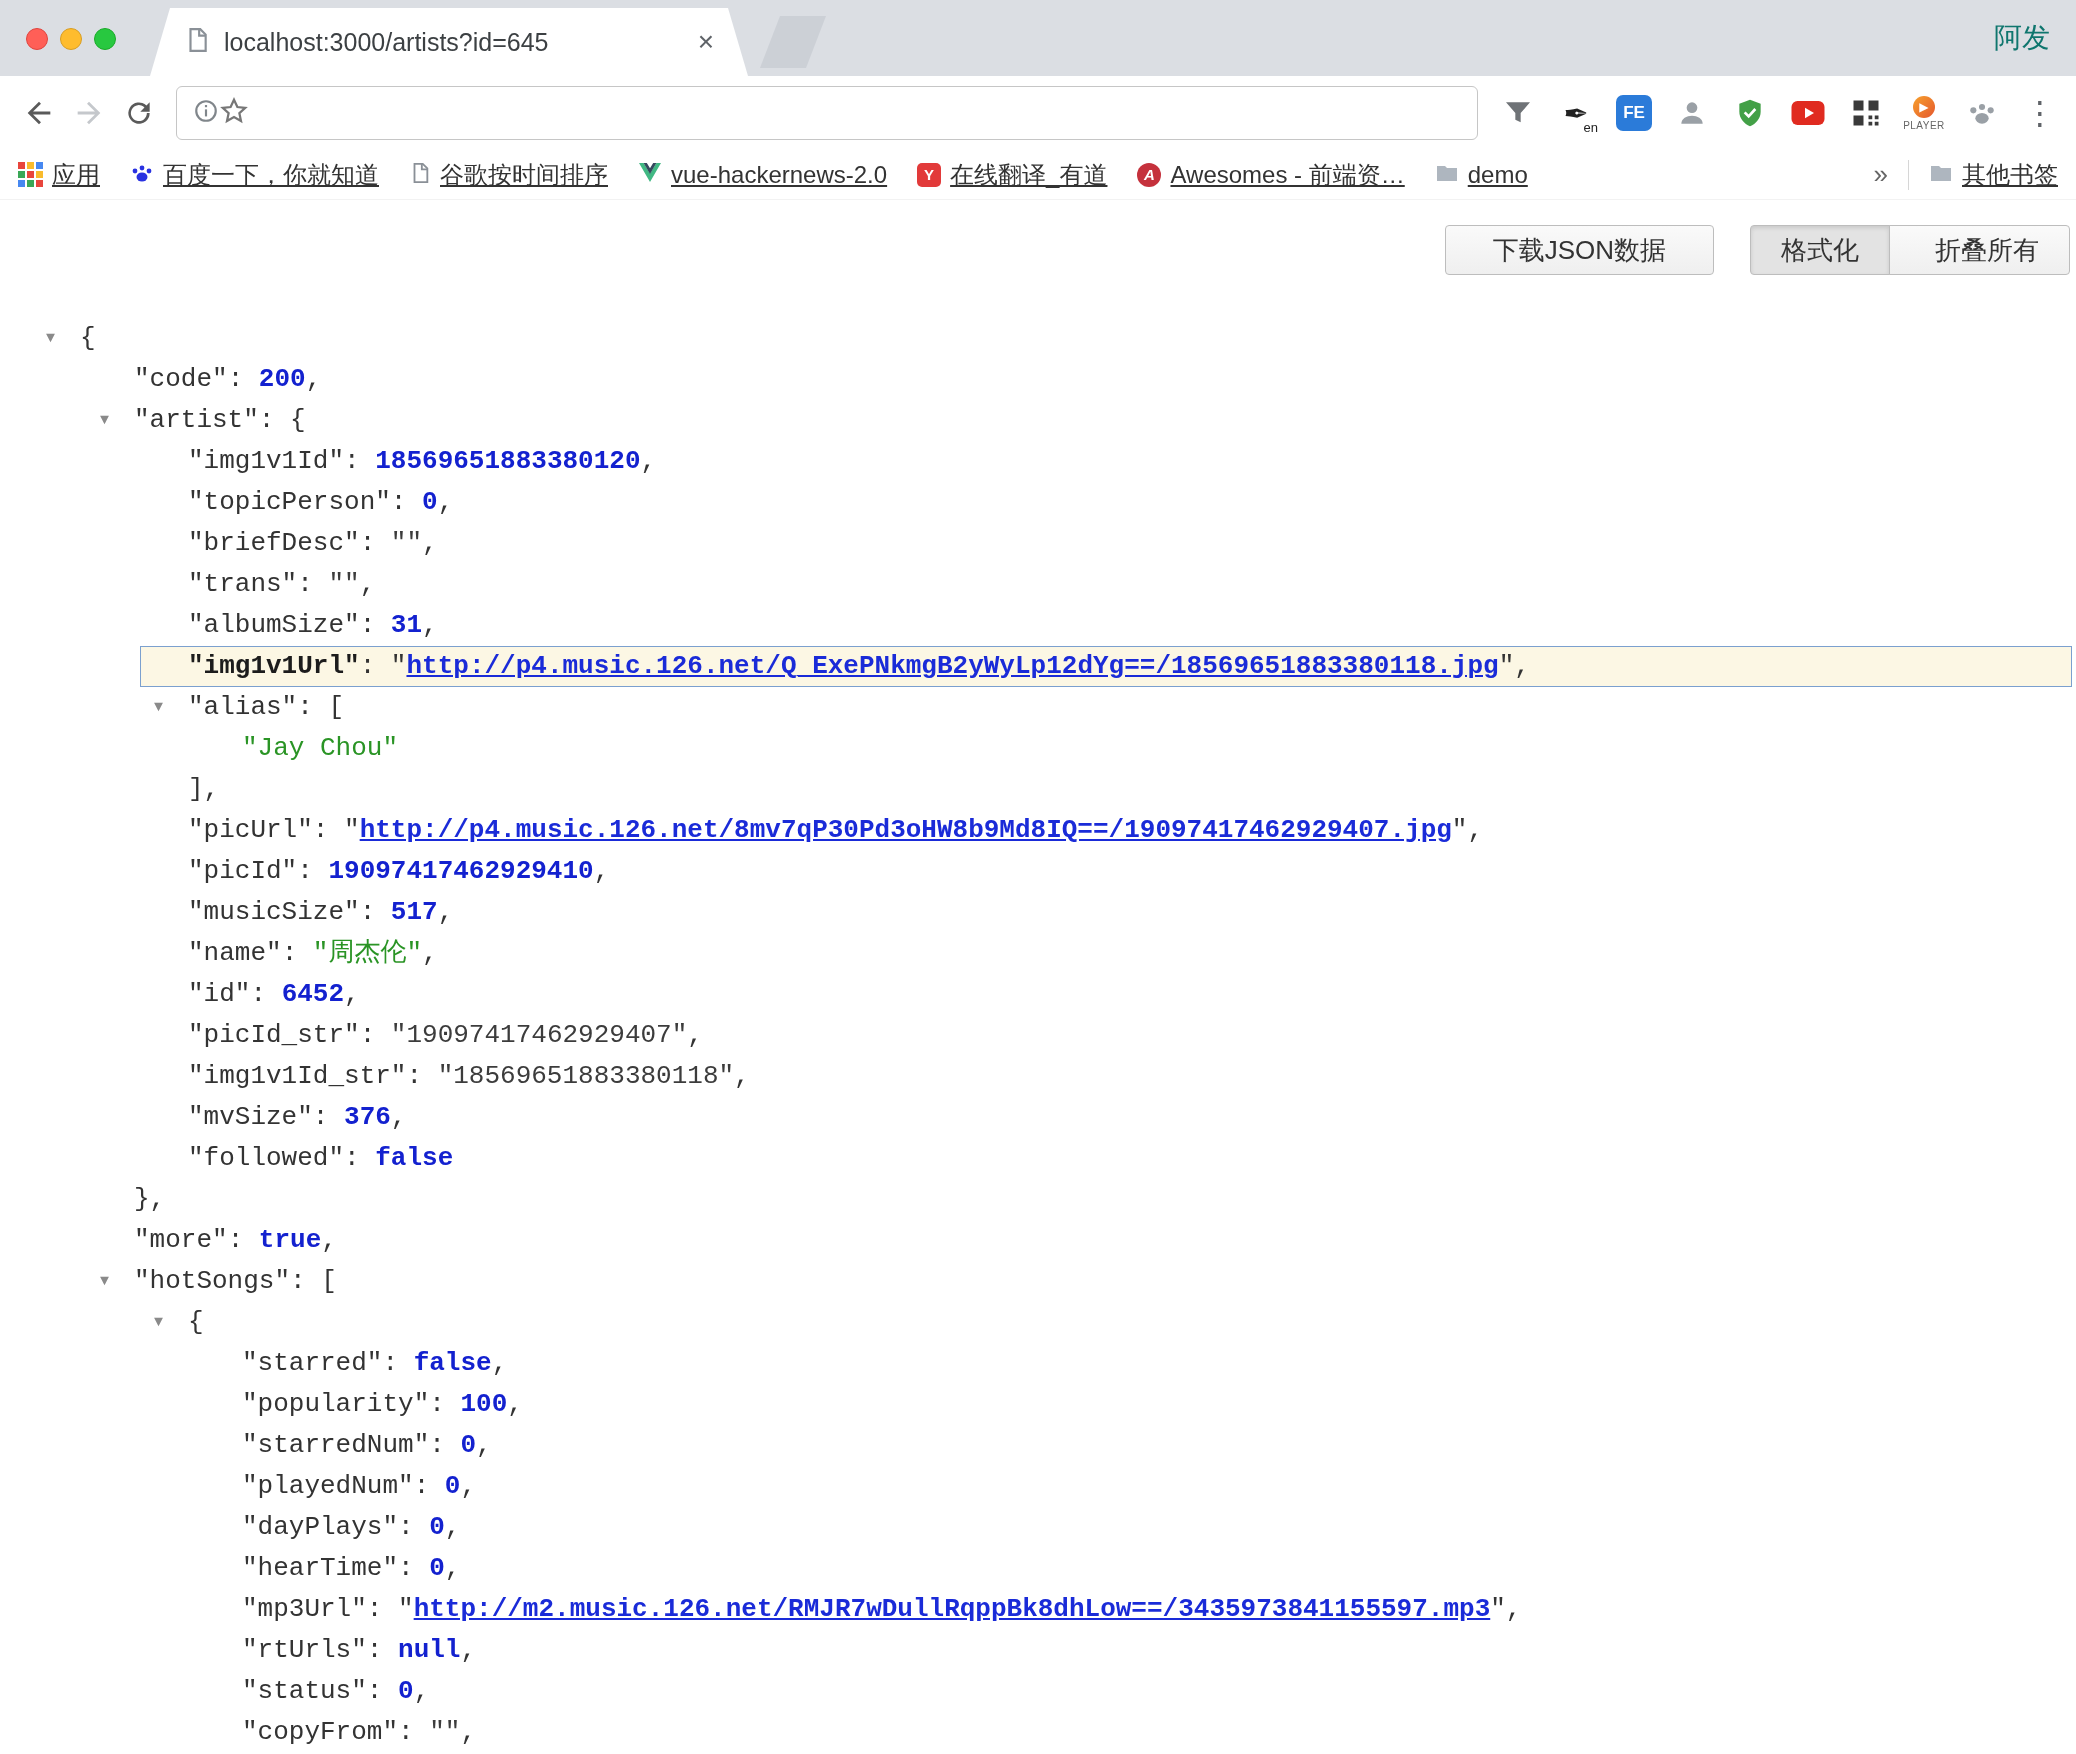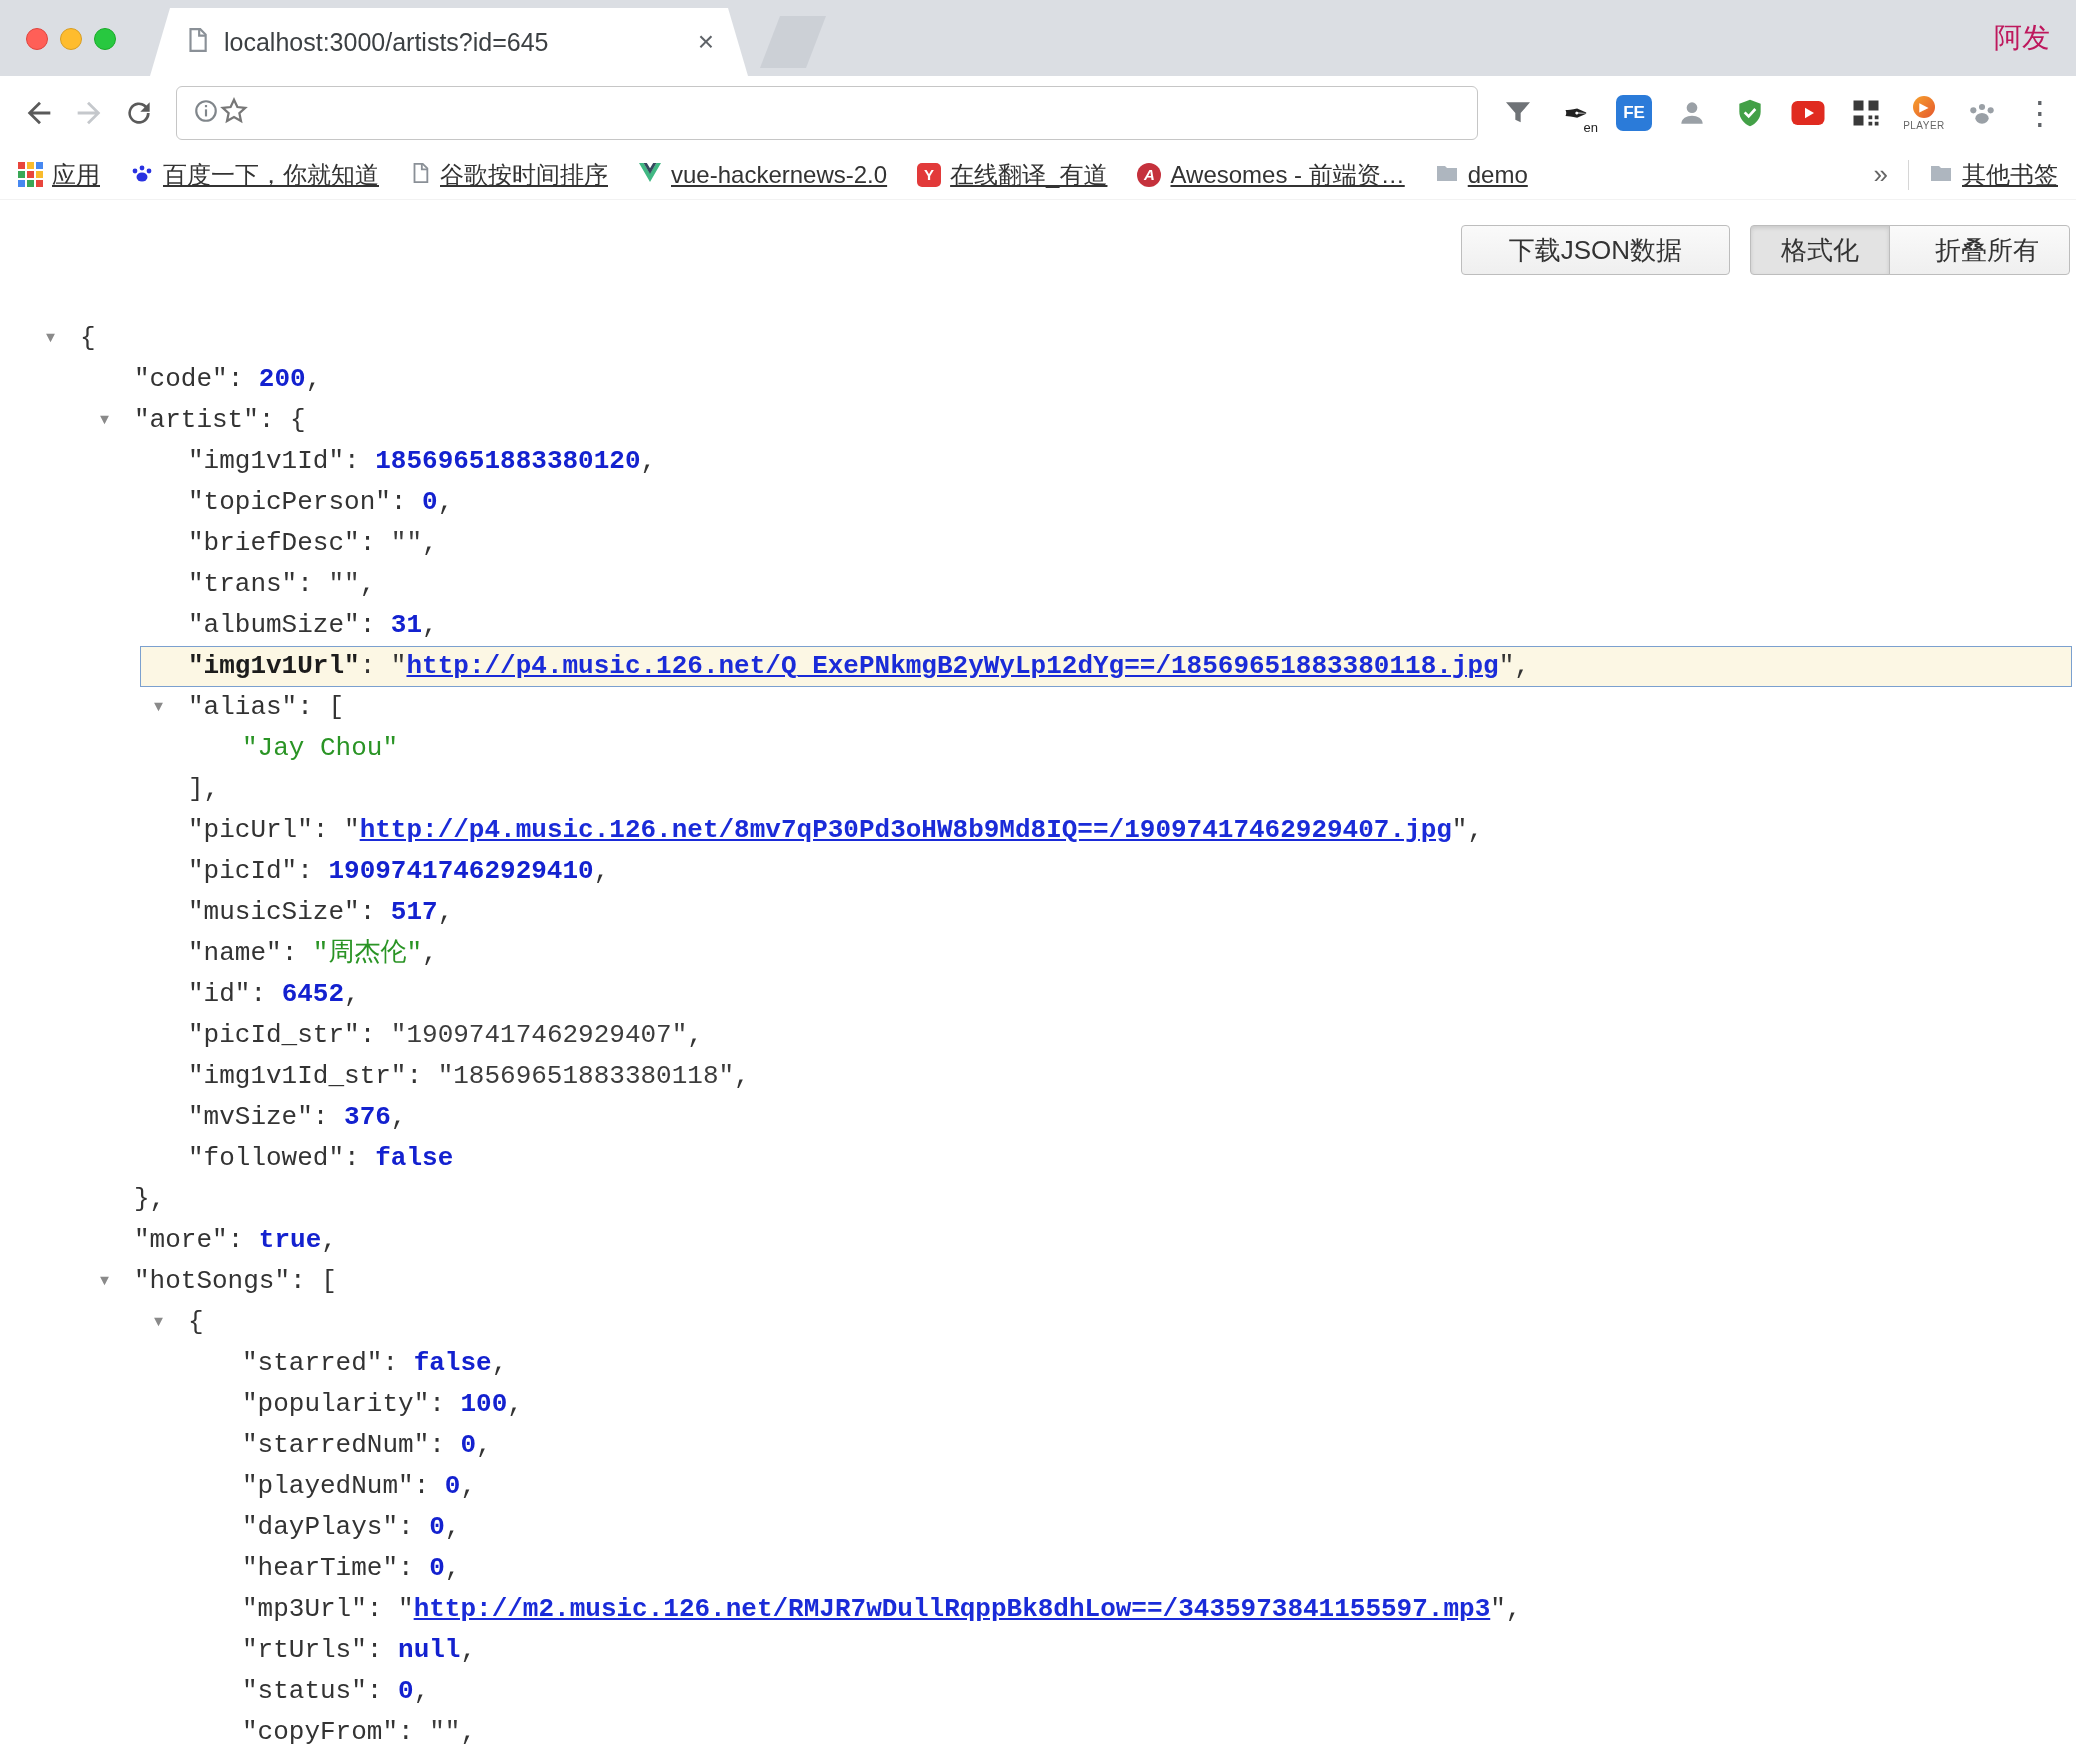--- a/index.html
+++ b/index.html
@@ -15,21 +15,21 @@
   .light.yellow{background:#febc2e;border:1px solid #d89e24;}
   .light.green{background:#28c840;border:1px solid #1aab29;}
   .tab{position:absolute;left:150px;top:8px;width:598px;height:68px;background:#fff;
     clip-path:polygon(20px 0,calc(100% - 20px) 0,100% 100%,0 100%);
     display:flex;align-items:center;padding:16px 34px;}
   .tab-title{font-size:25px;color:#3c4043;margin-left:14px;flex:1;white-space:nowrap;overflow:hidden;}
   .tab-close{font-size:28px;color:#5f6368;margin-left:10px;}
   .newtab{position:absolute;left:760px;top:16px;width:66px;height:52px;background:#ccd0d6;
     clip-path:polygon(20px 0,100% 0,calc(100% - 20px) 100%,0 100%);}
   .profile{position:absolute;right:26px;top:0;height:76px;display:flex;align-items:center;
-    font-size:28px;color:#be185d;}
+    font-size:28px;color:#0f766e;}
 
   
   .toolbar{height:74px;background:#fff;display:flex;align-items:center;padding:0 14px;flex:0 0 auto;}
   .navbtn{width:50px;height:50px;display:flex;align-items:center;justify-content:center;flex:0 0 auto;}
   .omnibox{flex:1;height:54px;border:1px solid #c6c6c6;border-radius:6px;background:#fff;
     display:flex;align-items:center;padding:0 16px;margin:0 12px;min-width:0;}
   .url-text{font-size:27px;color:#2a2a2e;margin-left:14px;white-space:nowrap;overflow:hidden;flex:1;}
   .ext-area{display:flex;align-items:center;gap:14px;flex:0 0 auto;padding-left:6px;}
   .ext{width:44px;height:52px;display:flex;align-items:center;justify-content:center;position:relative;}
   .fe-badge{width:36px;height:36px;border-radius:7px;background:#2b7bd9;color:#fff;font-weight:bold;
@@ -57,21 +57,21 @@
 
   
   .content{flex:1;position:relative;background:#fff;overflow:hidden;}
   .actions{position:absolute;top:25px;right:6px;display:flex;align-items:center;}
   .btn{height:50px;border:1px solid #bdbdbd;background:linear-gradient(#fafafa,#efefef);
     font-family:"Liberation Sans",sans-serif;font-size:26px;color:#333;border-radius:4px;
     padding:0 47px;cursor:pointer;}
   .btn-download{margin-right:20px;}
   .seg{display:flex;}
   .seg .btn{border-radius:0;margin-left:-1px;padding:0 30px;}
-  .seg .btn.first{border-radius:4px 0 0 4px;margin-left:0;background:#e3e3e3;
+  .seg .btn.first{border-radius:4px 0 0 4px;margin-left:16px;background:#e3e3e3;
     box-shadow:inset 0 2px 4px rgba(0,0,0,.12);}
   .seg .btn.last{border-radius:0 4px 4px 0;padding-left:45px;}
 
   
   .json-area{padding-top:118px;font-family:"Liberation Mono","DejaVu Sans Mono",monospace;
     font-size:26px;color:#333;}
   .jline{position:relative;height:41px;line-height:41px;white-space:pre;}
   .jline.hl{background:#fcf7e4;box-shadow:inset 0 0 0 1px #7ba0cf;margin-right:4px;}
   .tri{position:absolute;top:0;font-size:15px;color:#8a8a8a;line-height:41px;}
   .t-k{color:#333;}

